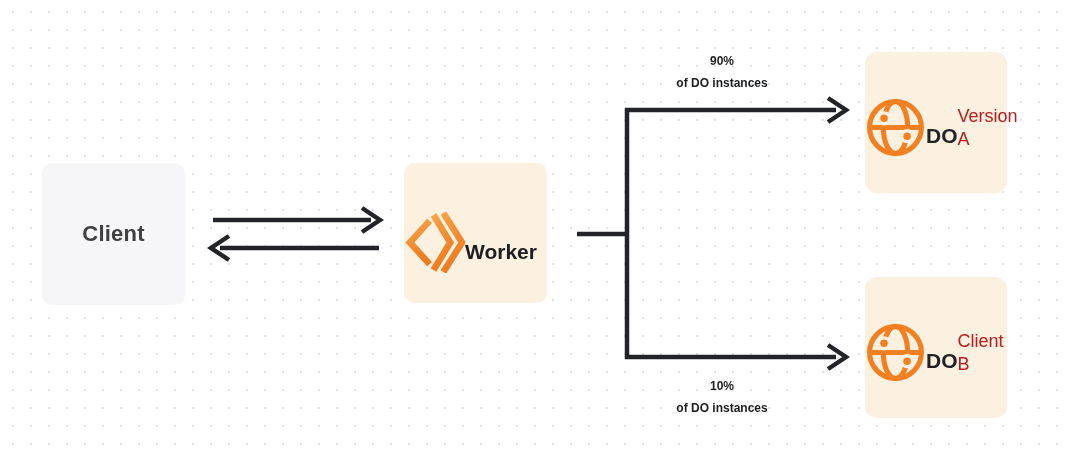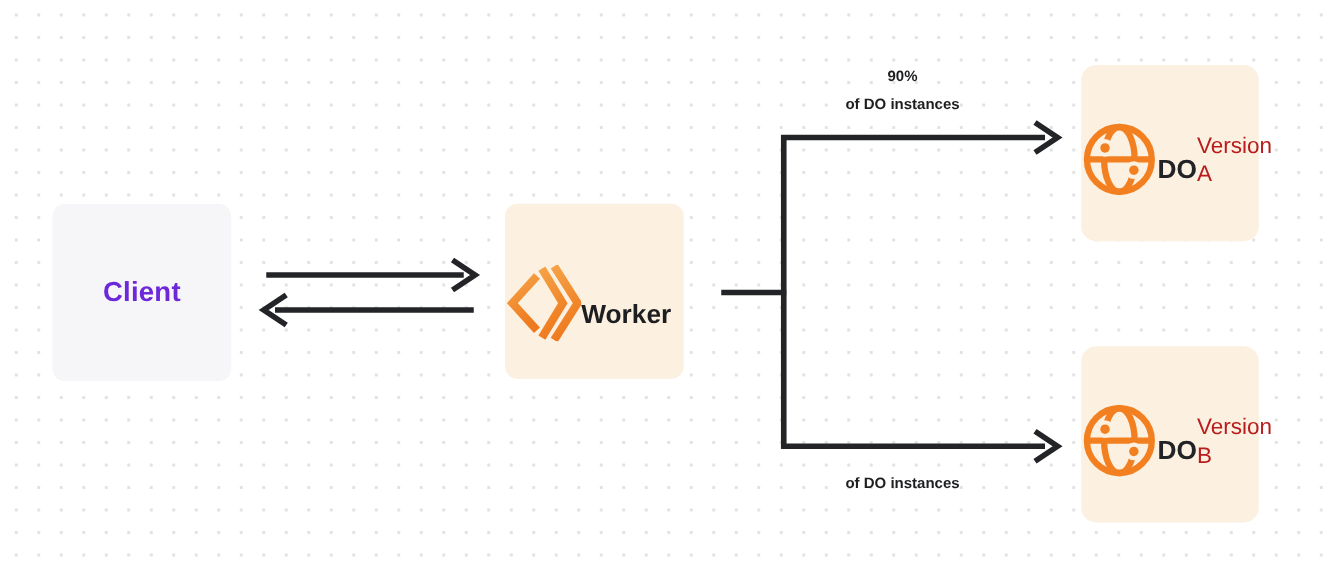--- a/index.html
+++ b/index.html
@@ -19,21 +19,21 @@
   .connectors{position:absolute;left:0;top:0;width:1072px;height:452px;}
   .connectors path{stroke:#232427;stroke-width:4.5;fill:none;}
   .connectors path.head{stroke-linejoin:miter;}
 
   .node{position:absolute;box-sizing:border-box;display:flex;flex-direction:row;align-items:center;}
   .client-box{
     left:42px;top:163px;width:143px;height:142px;
     background:#f6f6f8;border-radius:10px;
     justify-content:center;
   }
-  .client-label{font-size:22px;font-weight:700;color:#6d28d9;letter-spacing:.2px;}
+  .client-label{font-size:22px;font-weight:700;color:#404040;letter-spacing:.2px;}
 
   .worker-box{
     left:404px;top:163px;width:143px;height:140px;
     background:#fcf0e0;border-radius:10px;
     padding-top:19px;
   }
   .worker-label{margin-top:18px;font-size:21px;font-weight:700;color:#1d1e20;text-align:right;}
 
   .do-box{
     width:142px;height:141px;
@@ -137,25 +137,26 @@
           <line x1="5.5" y1="30" x2="54.5" y2="30"></line>
           <ellipse cx="30" cy="30" rx="12" ry="25.5"></ellipse>
         </g>
         <circle cx="18.7" cy="21" r="7" fill="#FCF0E0"></circle>
         <circle cx="18.7" cy="21" r="3.7" fill="#F38020"></circle>
         <circle cx="41.4" cy="38.5" r="7" fill="#FCF0E0"></circle>
         <circle cx="41.4" cy="38.5" r="3.7" fill="#F38020"></circle>
       </svg>
     </span>
     <span class="do-title">DO</span>
-    <span class="do-version">Version B</span>
+    <span class="do-version">Client B</span>
   </div>
 
   <div class="branch-label branch-label-top">
     <div>90%</div>
     <div>of DO instances</div>
   </div>
 
   <div class="branch-label branch-label-bottom">
+    <div>10%</div>
     <div>of DO instances</div>
   </div>
 
 </div>
 
 </body></html>

